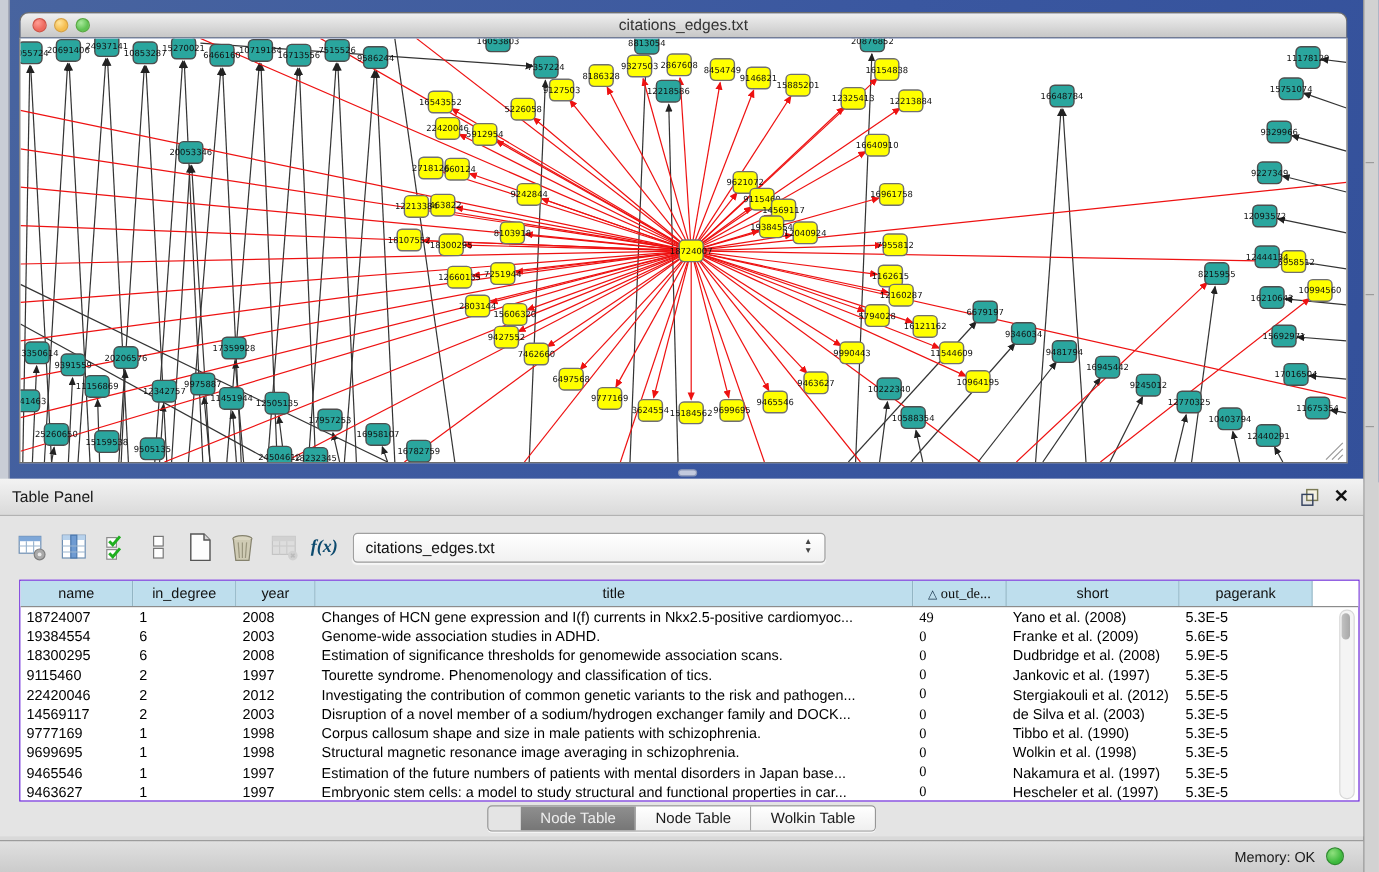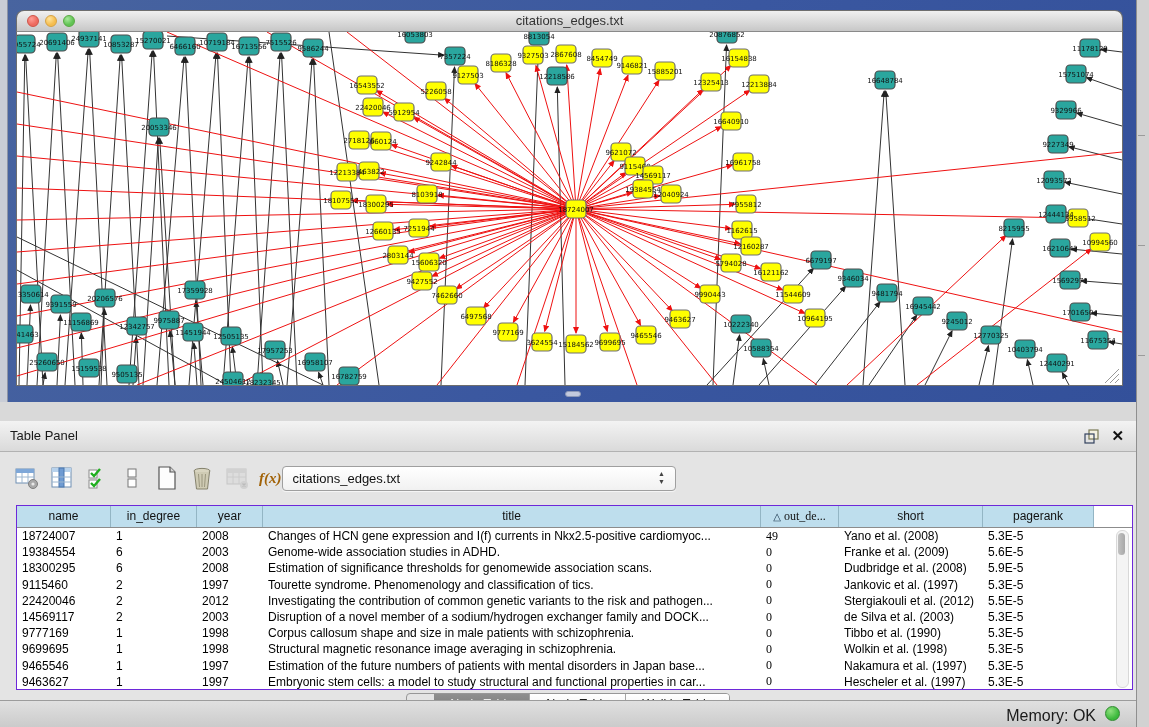--- a/index.html
+++ b/index.html
@@ -27,30 +27,30 @@
   rect.nt{fill:#2aa69e;stroke:#4d4d4d;stroke-width:1.2;}
   rect.ny{fill:#ffff00;stroke:#707070;stroke-width:1.2;}
   text.nl{font-family:"DejaVu Sans",sans-serif;font-size:7px;fill:#111;text-anchor:middle;}
   .splitter-dot{position:absolute;left:565px;top:391px;width:16px;height:6px;border-radius:3px;
     background:#c3cade;border:1px solid #8d99b8;box-sizing:border-box;}
   .right-rail{position:absolute;left:1136px;top:0;width:13px;height:727px;
     background:#d2d2d2;border-left:1px solid #8f8f8f;box-sizing:border-box;}
   .rail-tick{position:absolute;left:1px;width:7px;border-top:1px solid #9b9b9b;}
 
   
-  .table-panel{position:absolute;left:0;top:421px;width:1136px;height:298px;background:#e4e4e4;}
+  .table-panel{position:absolute;left:0;top:399px;width:1136px;height:298px;background:#e4e4e4;}
   .panel-header{position:relative;height:30px;background:linear-gradient(#f3f3f3,#dadada);
     border-bottom:1px solid #b2b2b2;}
   .panel-title{position:absolute;left:10px;line-height:30px;font-size:13px;color:#1a1a1a;}
   .float-icon{position:absolute;right:36px;top:7px;width:16px;height:16px;cursor:pointer;}
   .close-icon{position:absolute;right:12px;top:6px;font-size:15px;font-weight:bold;color:#111;cursor:pointer;line-height:18px;}
 
   .toolbar{position:absolute;left:0;top:31px;width:100%;height:52px;display:flex;align-items:center;padding-left:14px;box-sizing:border-box;}
   .tb-icon{width:26px;height:26px;margin-right:9px;display:flex;align-items:center;justify-content:center;cursor:pointer;}
-  .fx-label{font-family:"Liberation Serif",serif;font-style:italic;font-weight:bold;font-size:15px;color:#a16207;cursor:pointer;}
+  .fx-label{font-family:"Liberation Serif",serif;font-style:italic;font-weight:bold;font-size:15px;color:#0c4a6e;margin-right:12px;cursor:pointer;}
   .combo{width:392px;height:23px;border:1px solid #9f9f9f;border-radius:4px;
     background:linear-gradient(#ffffff,#f1f1f1);position:relative;display:flex;align-items:center;
     box-shadow:0 1px 1px rgba(255,255,255,.7);cursor:pointer;}
   .combo-text{font-size:13px;color:#111;padding-left:10px;flex:1;}
   .combo-arrows{width:18px;text-align:center;color:#444;font-size:7px;line-height:8px;padding-right:4px;}
 
   .table-wrap{position:absolute;left:16px;top:84px;width:1117px;height:185px;background:#fff;
     border:1px solid #6d28d9;box-sizing:border-box;overflow:hidden;}
   .thead{display:flex;height:21px;border-bottom:1px solid #8c8c8c;background:#fff;}
   .th{background:#bedeed;border-right:1px solid #93b5c4;box-sizing:border-box;
@@ -68,21 +68,21 @@
   .seg{display:flex;border:1px solid #979797;border-radius:4px;overflow:hidden;height:20px;
        box-shadow:0 1px 0 rgba(255,255,255,.8);padding-left:27px;}
   .seg button{border:none;margin:0;font-family:"Liberation Sans",sans-serif;font-size:12.5px;
        padding:0 16px;background:linear-gradient(#ffffff,#efefef);color:#1a1a1a;border-right:1px solid #a5a5a5;cursor:pointer;height:100%;}
   .seg button:last-child{border-right:none;}
   .seg button.active{background:linear-gradient(#8f8f8f,#767676);color:#efefef;}
 
   
   .status-bar{position:absolute;left:0;top:700px;width:1136px;height:27px;
     background:linear-gradient(#e0e0e0,#cbcbcb);border-top:1px solid #9c9c9c;box-sizing:border-box;}
-  .memory-label{position:absolute;right:40px;top:6px;font-size:16px;color:#1a1a1a;}
+  .memory-label{position:absolute;right:40px;top:6px;font-size:12px;color:#1a1a1a;}
   .memory-dot{position:absolute;right:16px;top:5px;width:15px;height:15px;border-radius:50%;
     background:radial-gradient(circle at 35% 30%,#8fe07e,#3cb93c 65%);border:1px solid #2e8b2e;box-sizing:border-box;}
 </style>
 </head>
 <body>
 
 <div class="network-region">
   <div class="left-strip"></div>
 
   <div class="graph-window">

